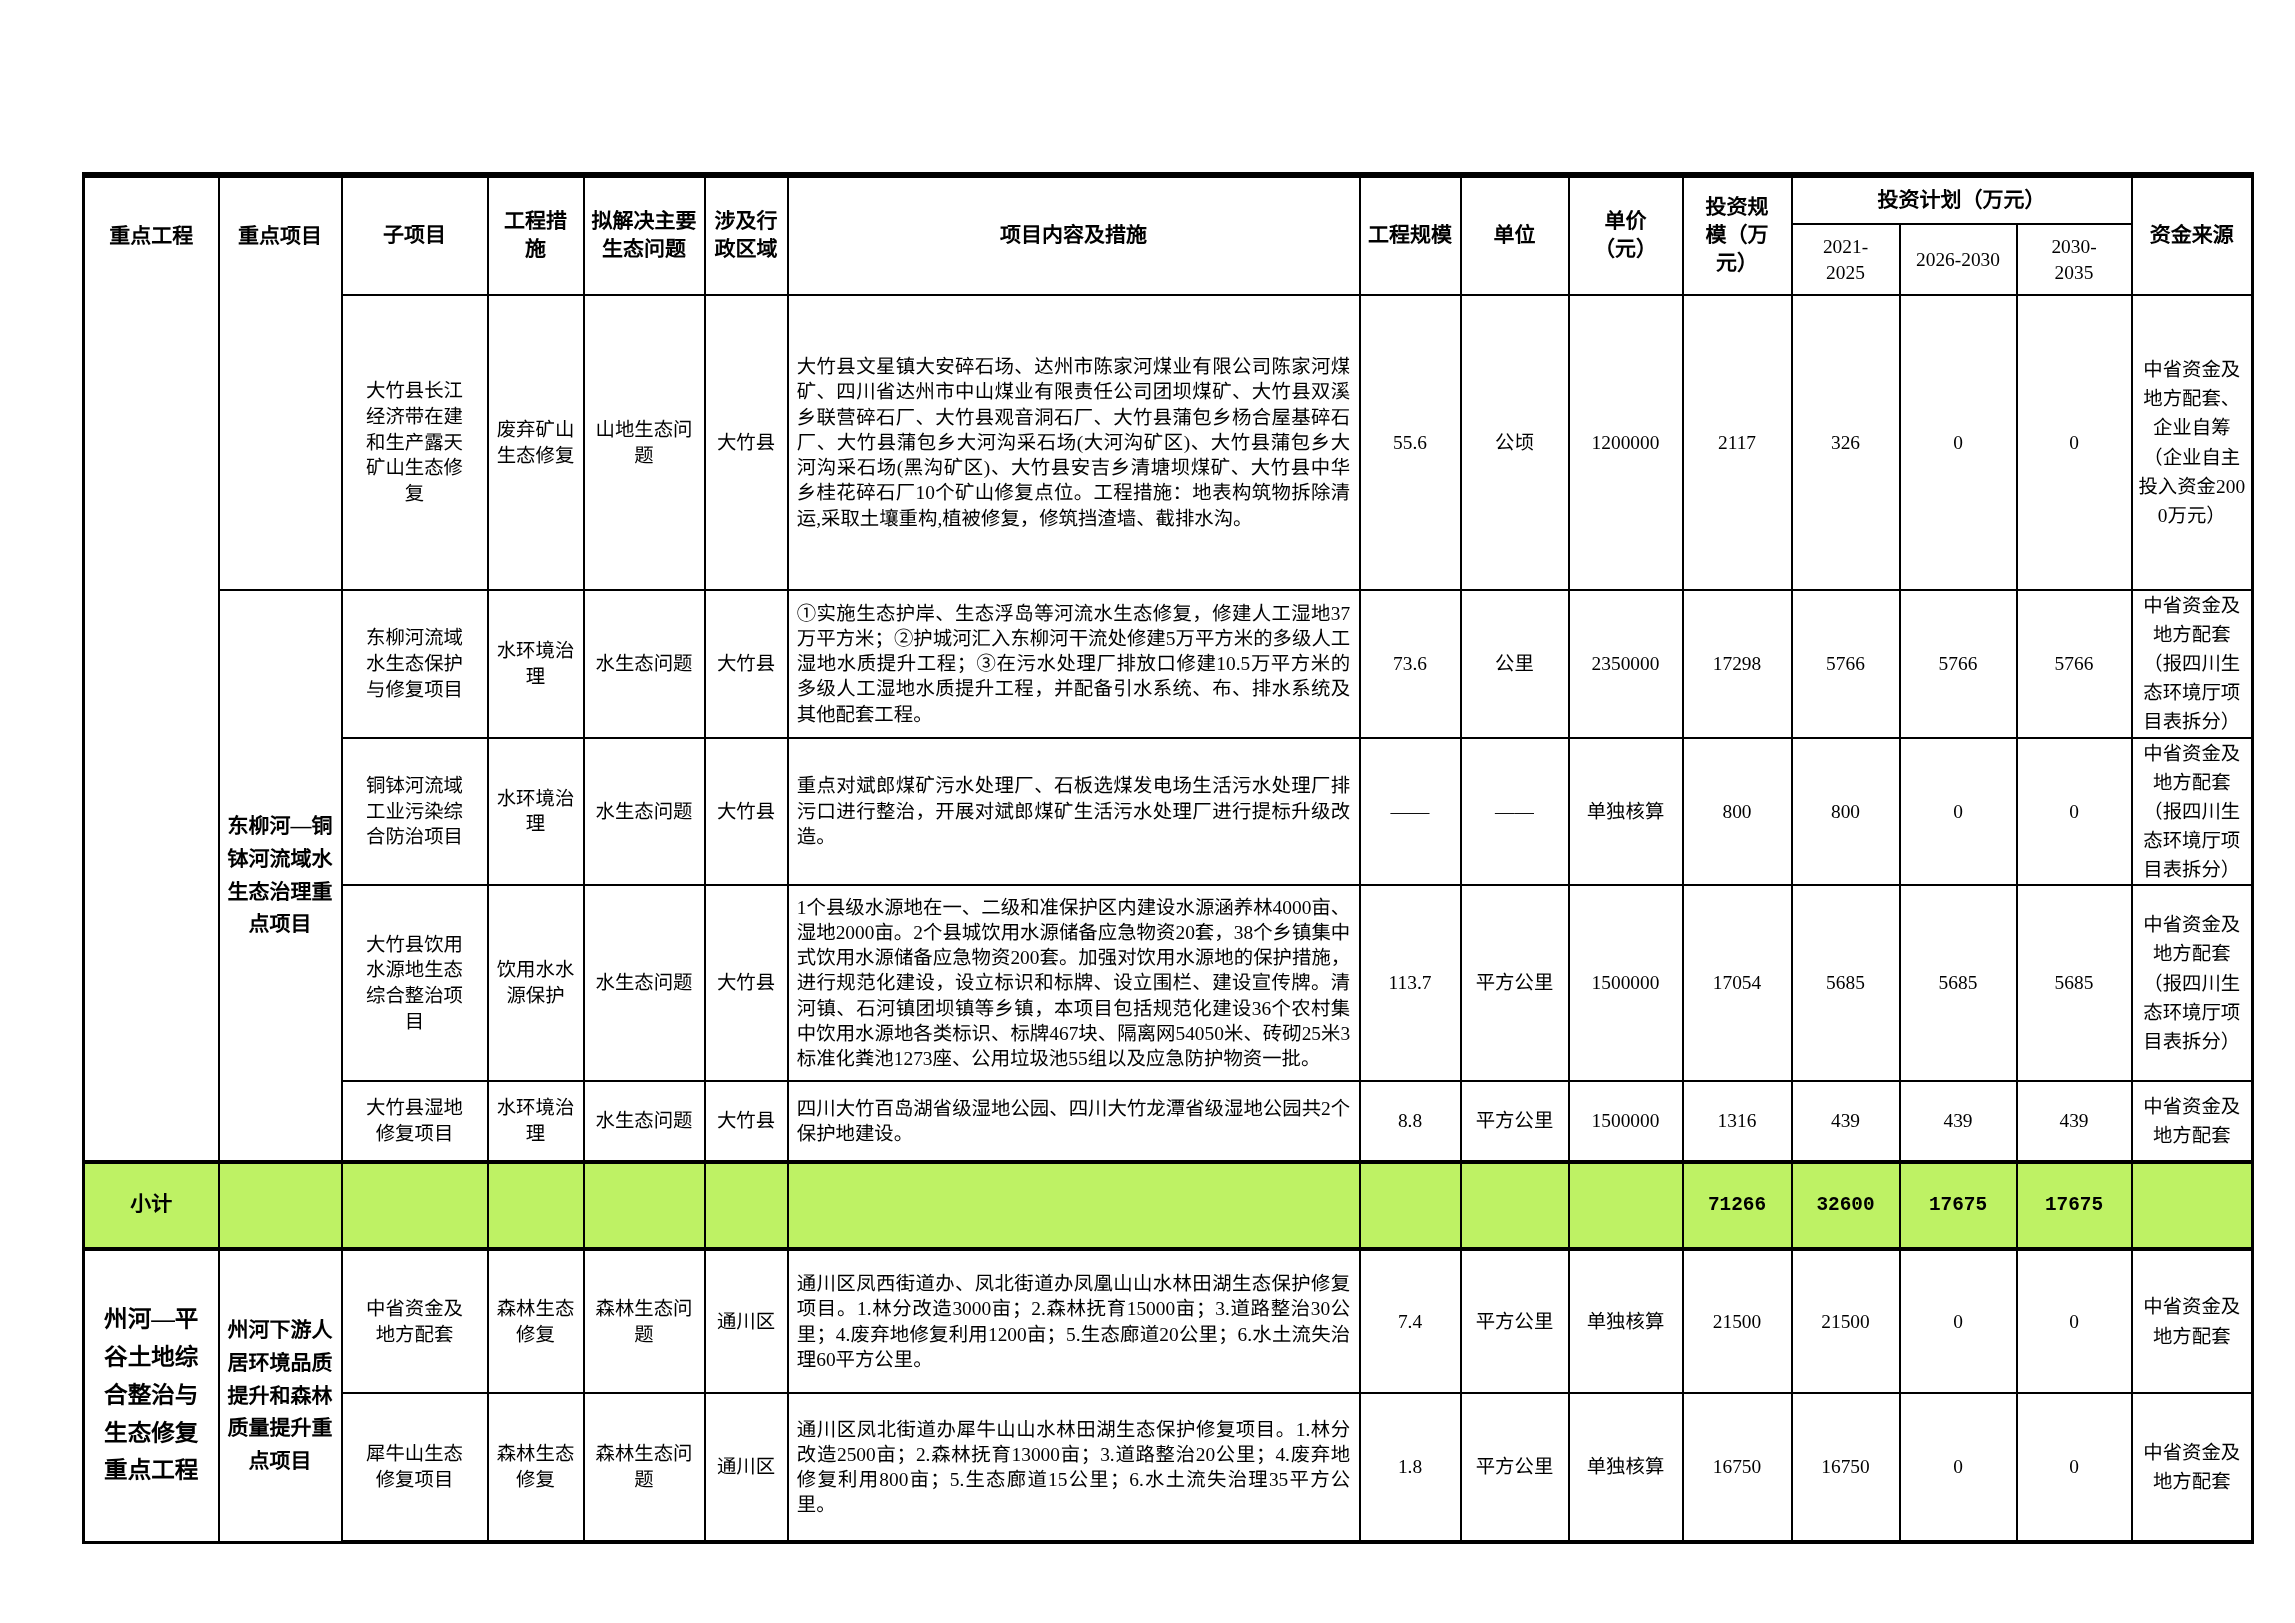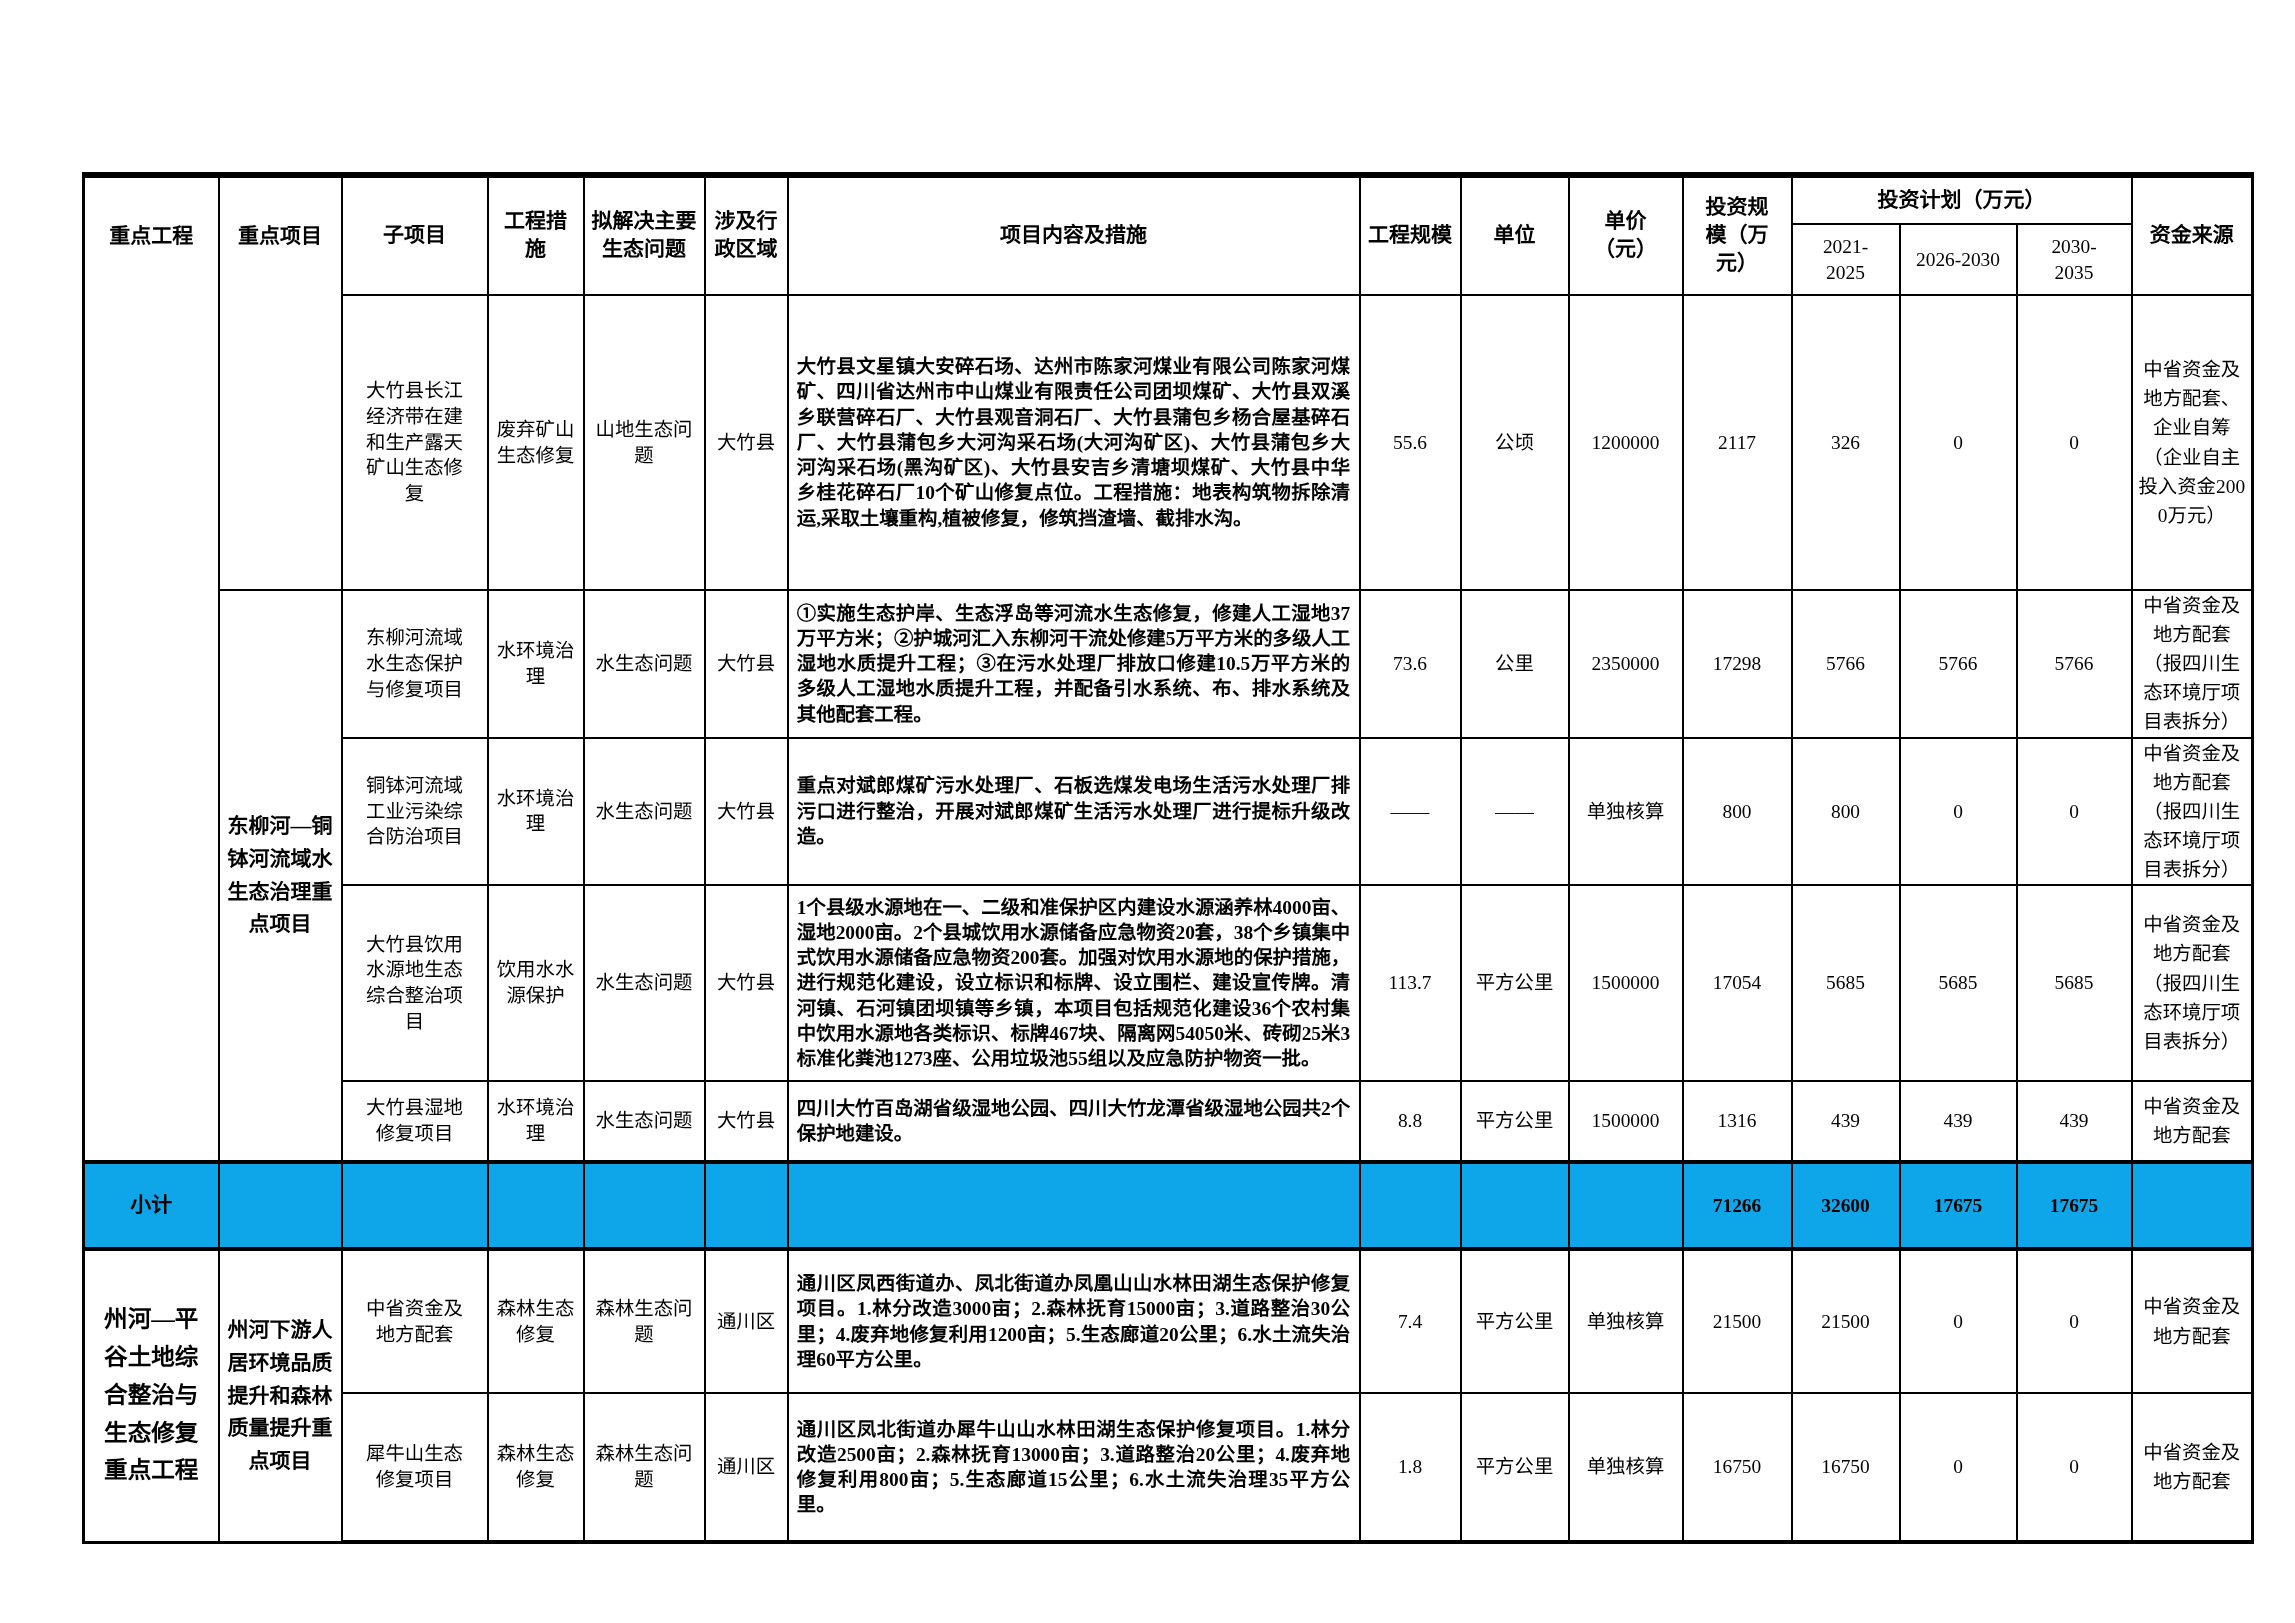--- a/index.html
+++ b/index.html
@@ -63,27 +63,27 @@
     font-size:21px;
     line-height:1.55;
     padding:0 1.4px;
     margin-left:8px;
   }
   .c-sub { padding:0 18px;margin-top:20px; }
   .c-content {
     text-align:justify;
     padding:4.2px 8.3px;
     line-height:1.3;
-    font-weight:bold;
   }
   .c-fund { padding:0 2.8px; line-height:1.5;font-family:Liberation Serif, serif; }
   tr.subtotal > td {
-    background:#0ea5e9;
+    background:#bef264;
     border-top:4.9px solid #000;
     border-bottom:4.9px solid #000;
+    font-family:Liberation Mono, monospace;
   }
   tbody tr:last-child > td { border-bottom:4.9px solid #000; }
   .subtotal-label { font-weight:bold; font-size:21px; }
   tr.subtotal > td { font-weight:bold; }
 
   .page-number {
     position:absolute;
     left:0;
     top:1556px;
     width:100%;

